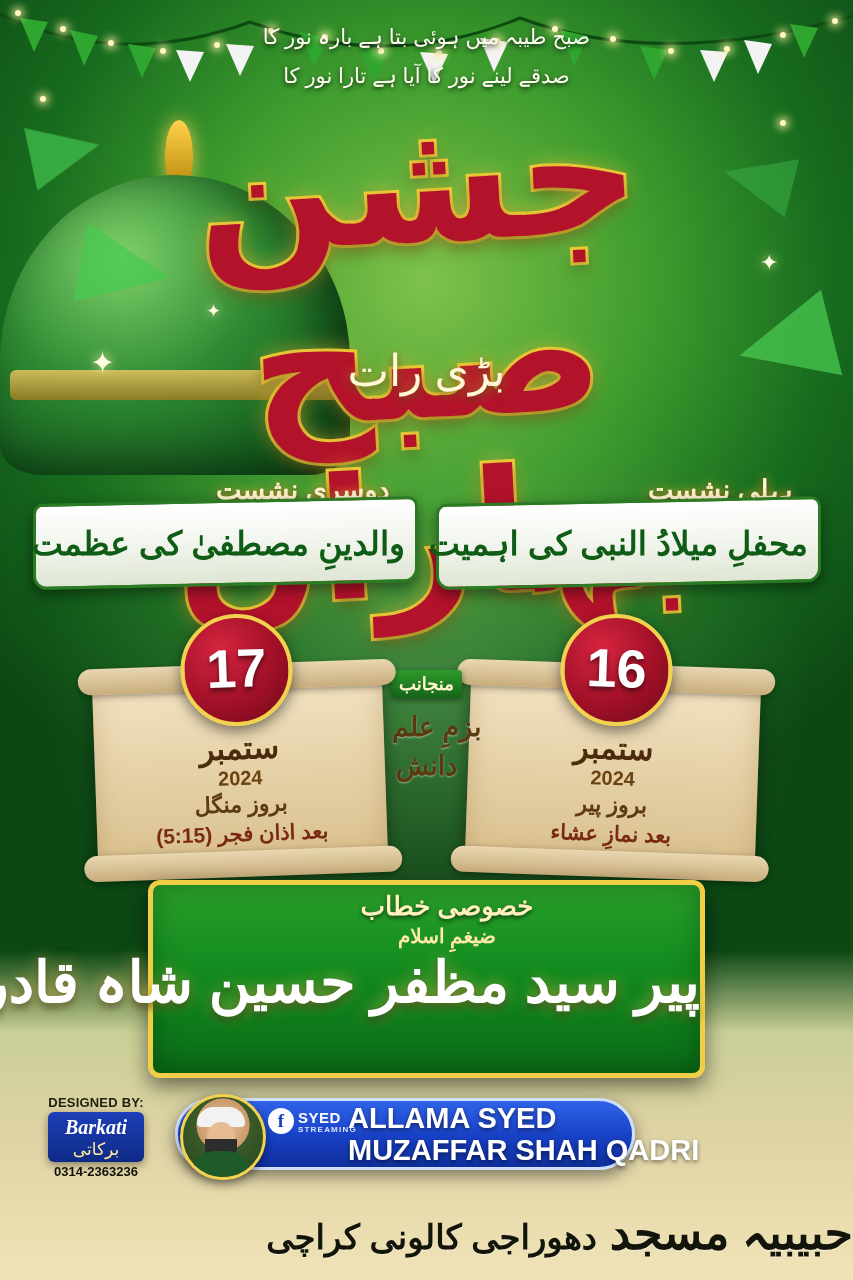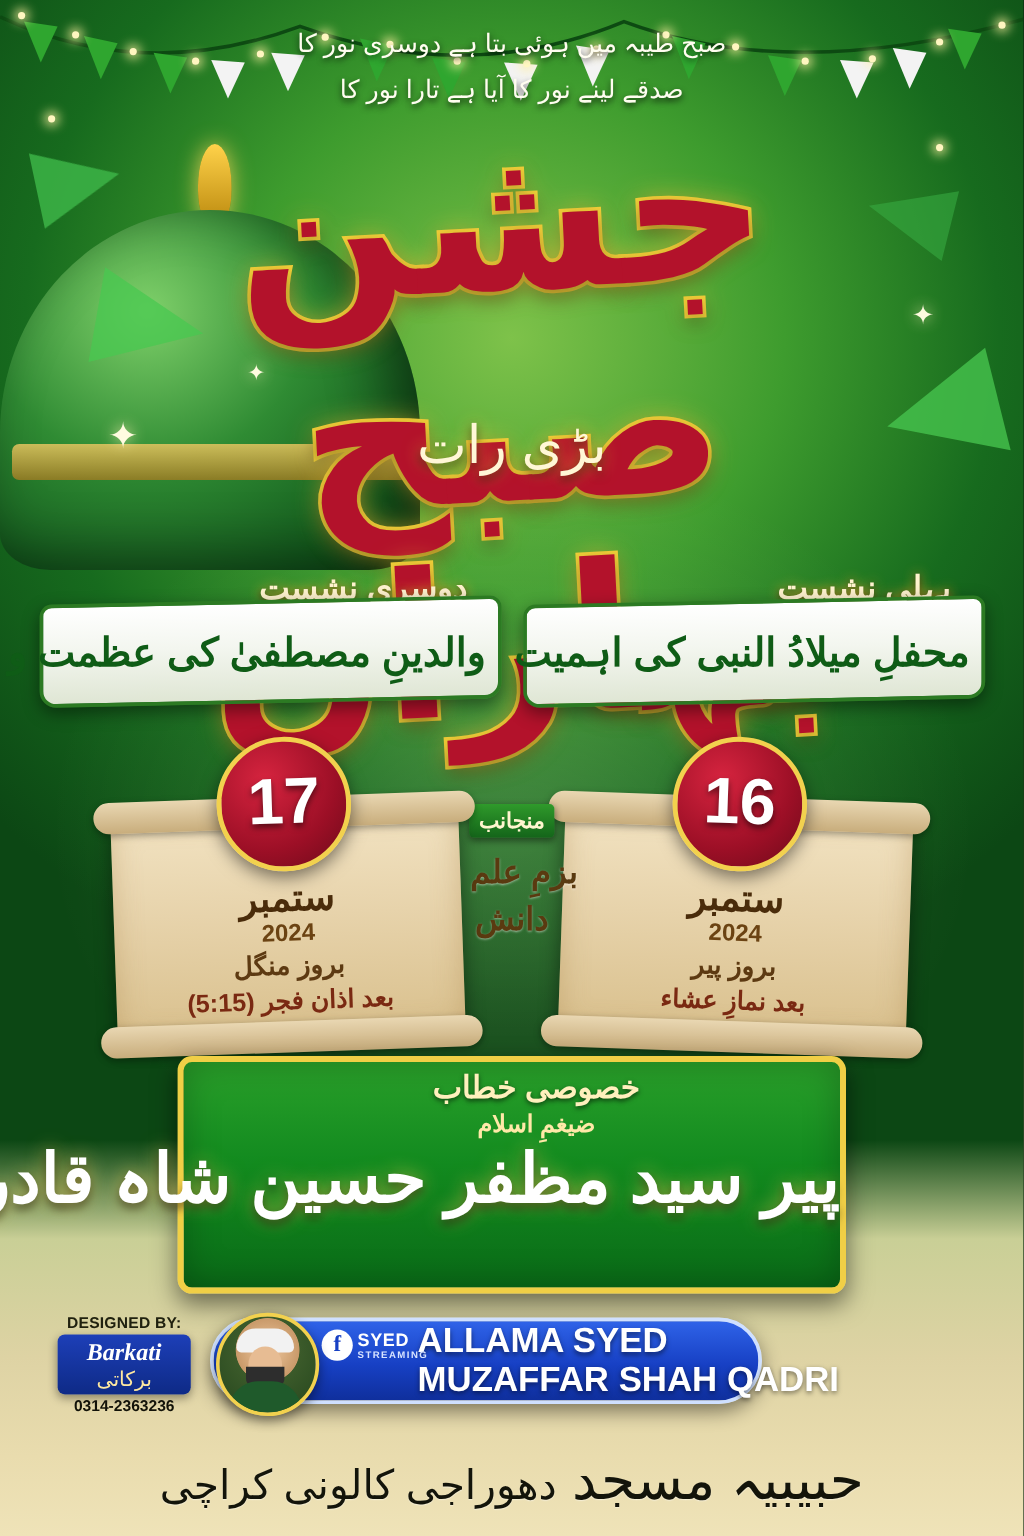--- a/index.html
+++ b/index.html
@@ -321,21 +321,21 @@
     line-height: 1.15;
     margin-top: 2px;
     text-shadow: 0 0 16px rgba(255,220,90,.6), 0 4px 8px rgba(0,0,0,.6);
     white-space: nowrap;
   }
 
   
   .designer {
     position: absolute;
     left: 48px; top: 1095px;
-    width: 111px;
+    width: 96px;
     text-align: center;
     direction: ltr;
   }
   .designer .dby {
     font-size: 13px;
     font-weight: bold;
     color: #20210f;
     letter-spacing: .2px;
   }
   .designer .card {
@@ -465,25 +465,26 @@
     color: #1a1b08;
   }
   .venue .mark {
     font-size: 18px;
     font-weight: bold;
     color: #2b2c12;
     margin-bottom: -4px;
   }
   .venue .line {
     font-size: 46px;
-    font-weight: normal;
+    font-weight: bold;
     color: #13140a;
     line-height: 1.25;
     white-space: nowrap;
     text-shadow: 0 1px 1px rgba(255,255,255,.45);
+    text-align: right;
   }
   .venue .line .sm { font-size: 34px; }
 </style>
 </head>
 <body>
 
 <div id="poster">
 
   <div class="bg-bottom"></div>
   <div class="bg-mosque-glow"></div>
@@ -539,21 +540,21 @@
     <div class="dot" style="left:780px;top:32px"></div>
     <div class="dot" style="left:832px;top:18px"></div>
     <div class="dot" style="left:40px;top:96px"></div>
     <div class="dot" style="left:780px;top:120px"></div>
   </div>
   <div class="sparkle" style="left:90px;top:345px;font-size:30px">✦</div>
   <div class="sparkle" style="left:206px;top:300px;font-size:18px">✦</div>
   <div class="sparkle" style="left:760px;top:250px;font-size:22px">✦</div>
 
   <div class="couplet">
-    <div>صبح طیبہ میں ہوئی بتا ہے دوسری نور کا</div>
+    <div>صبح طیبہ میں ہوئی بتا ہے بارہ نور کا</div>
     <div>صدقے لینے نور کا آیا ہے تارا نور کا</div>
   </div>
 
   <div class="title-wrap">
     <div class="title-main">جشن صبح بہاراں</div>
   </div>
   <div class="title-sub">بڑی رات</div>
 
   <div class="sessions">
     <div class="session">

